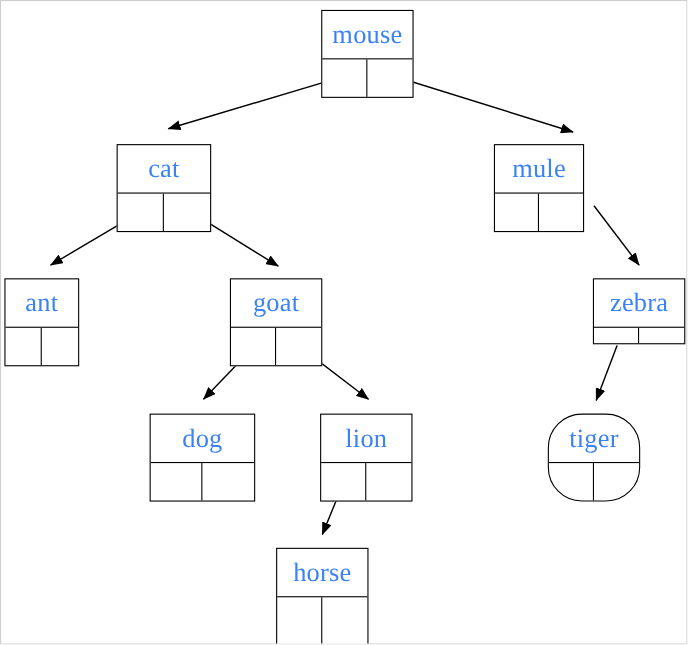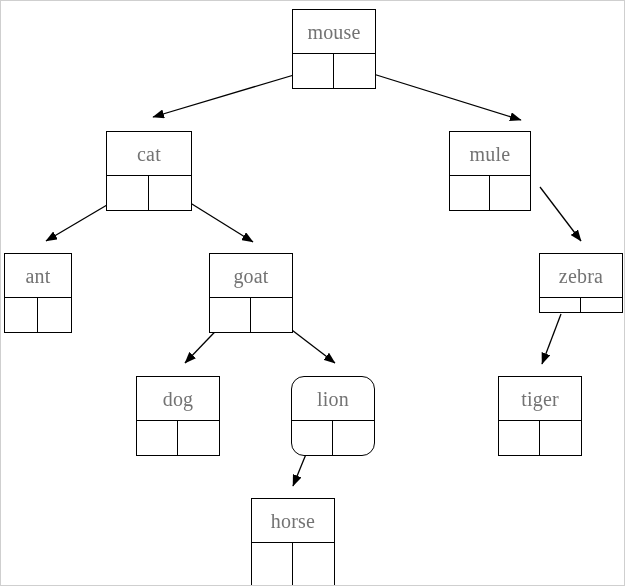--- a/index.html
+++ b/index.html
@@ -34,23 +34,23 @@
     background: #ffffff;
     display: flex;
     flex-direction: column;
   }
   .node-label {
     flex: 0 0 44px;
     height: 44px;
     display: flex;
     align-items: center;
     justify-content: center;
-    font-size: 20px;
+    font-size: 24px;
     line-height: 1;
-    color: #737373;
+    color: #3b82f6;
     letter-spacing: 0.2px;
     border-bottom: 1.6px solid #000000;
     box-sizing: border-box;
     user-select: none;
   }
   .node-pointers {
     flex: 1 1 auto;
     display: flex;
   }
   .ptr-cell {
@@ -121,35 +121,35 @@
           <div class="ptr-cell right"></div>
         </div>
       </div>
       <div class="node" style="left: 538px; top: 252px; width: 84px; height: 60px;">
         <div class="node-label">zebra</div>
         <div class="node-pointers">
           <div class="ptr-cell left"></div>
           <div class="ptr-cell right"></div>
         </div>
       </div>
-      <div class="node" style="left: 135px; top: 375px; width: 84px; height: 80px;">
+      <div class="node" style="left: 135px; top: 375px; width: 96px; height: 80px;">
         <div class="node-label">dog</div>
         <div class="node-pointers">
           <div class="ptr-cell left"></div>
           <div class="ptr-cell right"></div>
         </div>
       </div>
-      <div class="node" style="left: 290px; top: 375px; width: 84px; height: 80px; border-radius: 13px;">
+      <div class="node" style="left: 290px; top: 375px; width: 84px; height: 80px;">
         <div class="node-label">lion</div>
         <div class="node-pointers">
           <div class="ptr-cell left"></div>
           <div class="ptr-cell right"></div>
         </div>
       </div>
-      <div class="node" style="left: 497px; top: 375px; width: 84px; height: 80px;">
+      <div class="node" style="left: 497px; top: 375px; width: 84px; height: 80px; border-radius: 31px;">
         <div class="node-label">tiger</div>
         <div class="node-pointers">
           <div class="ptr-cell left"></div>
           <div class="ptr-cell right"></div>
         </div>
       </div>
       <div class="node" style="left: 250px; top: 497px; width: 84px; height: 100px;">
         <div class="node-label">horse</div>
         <div class="node-pointers">
           <div class="ptr-cell left"></div>

